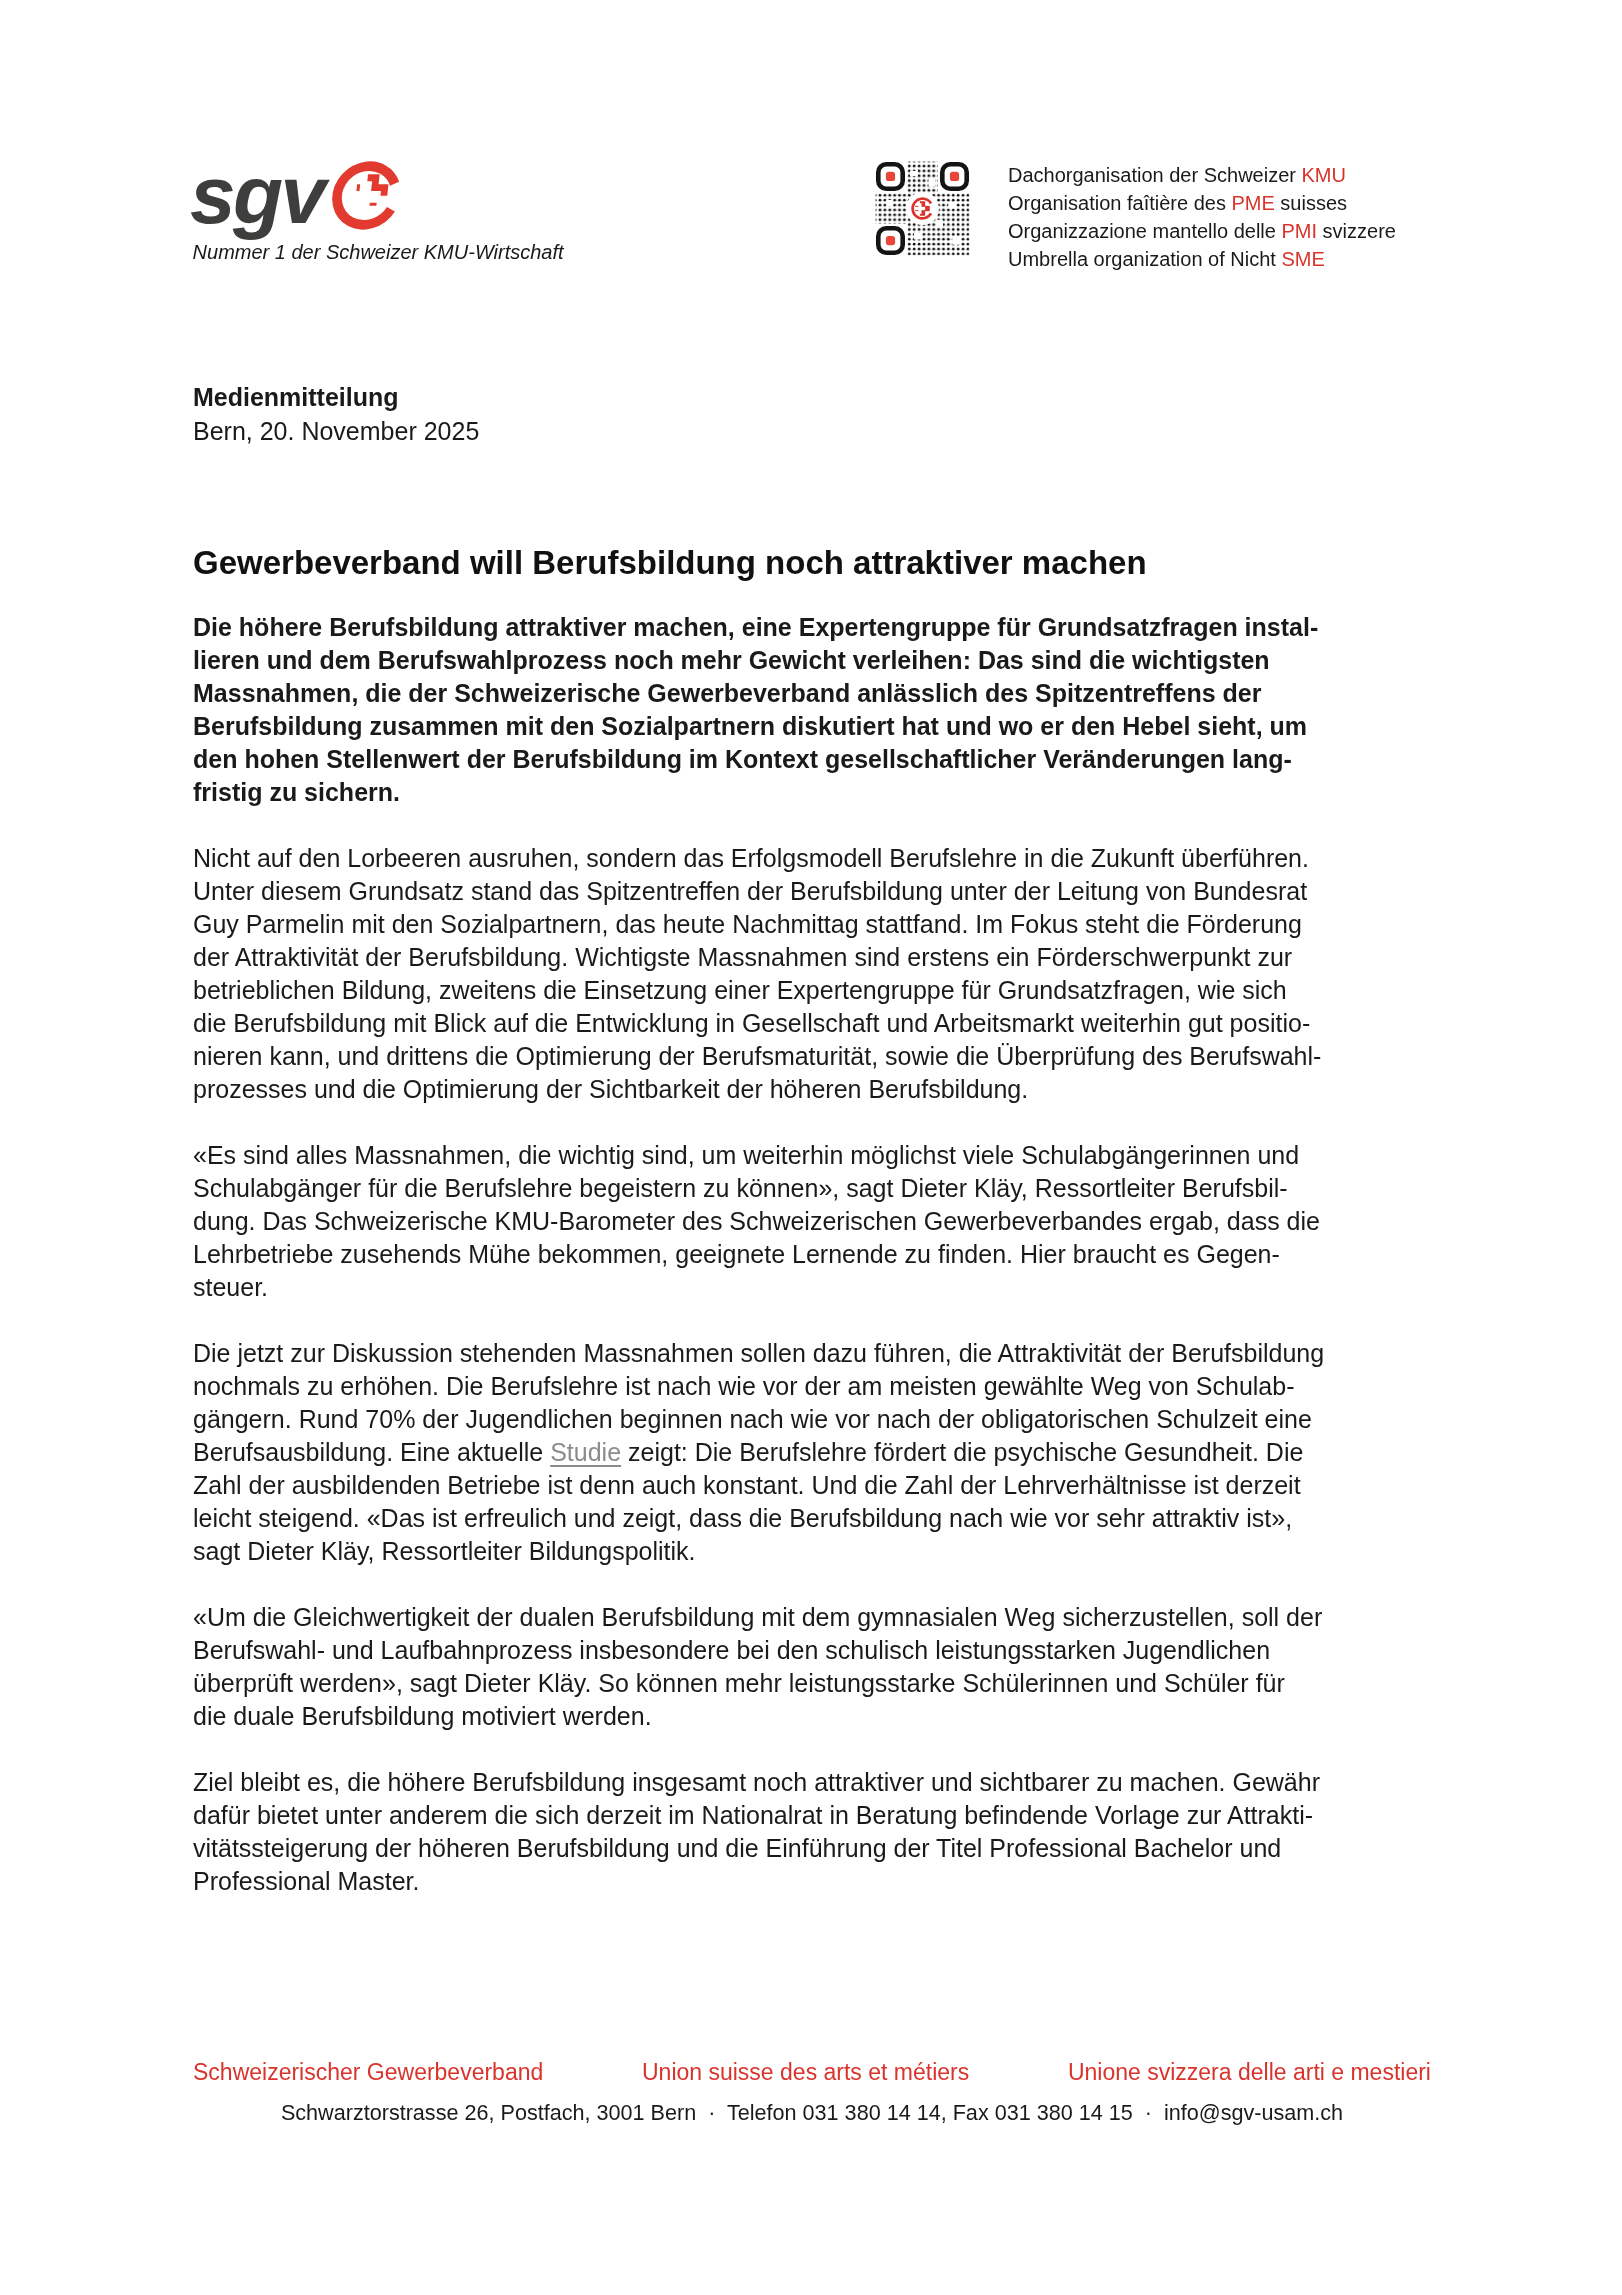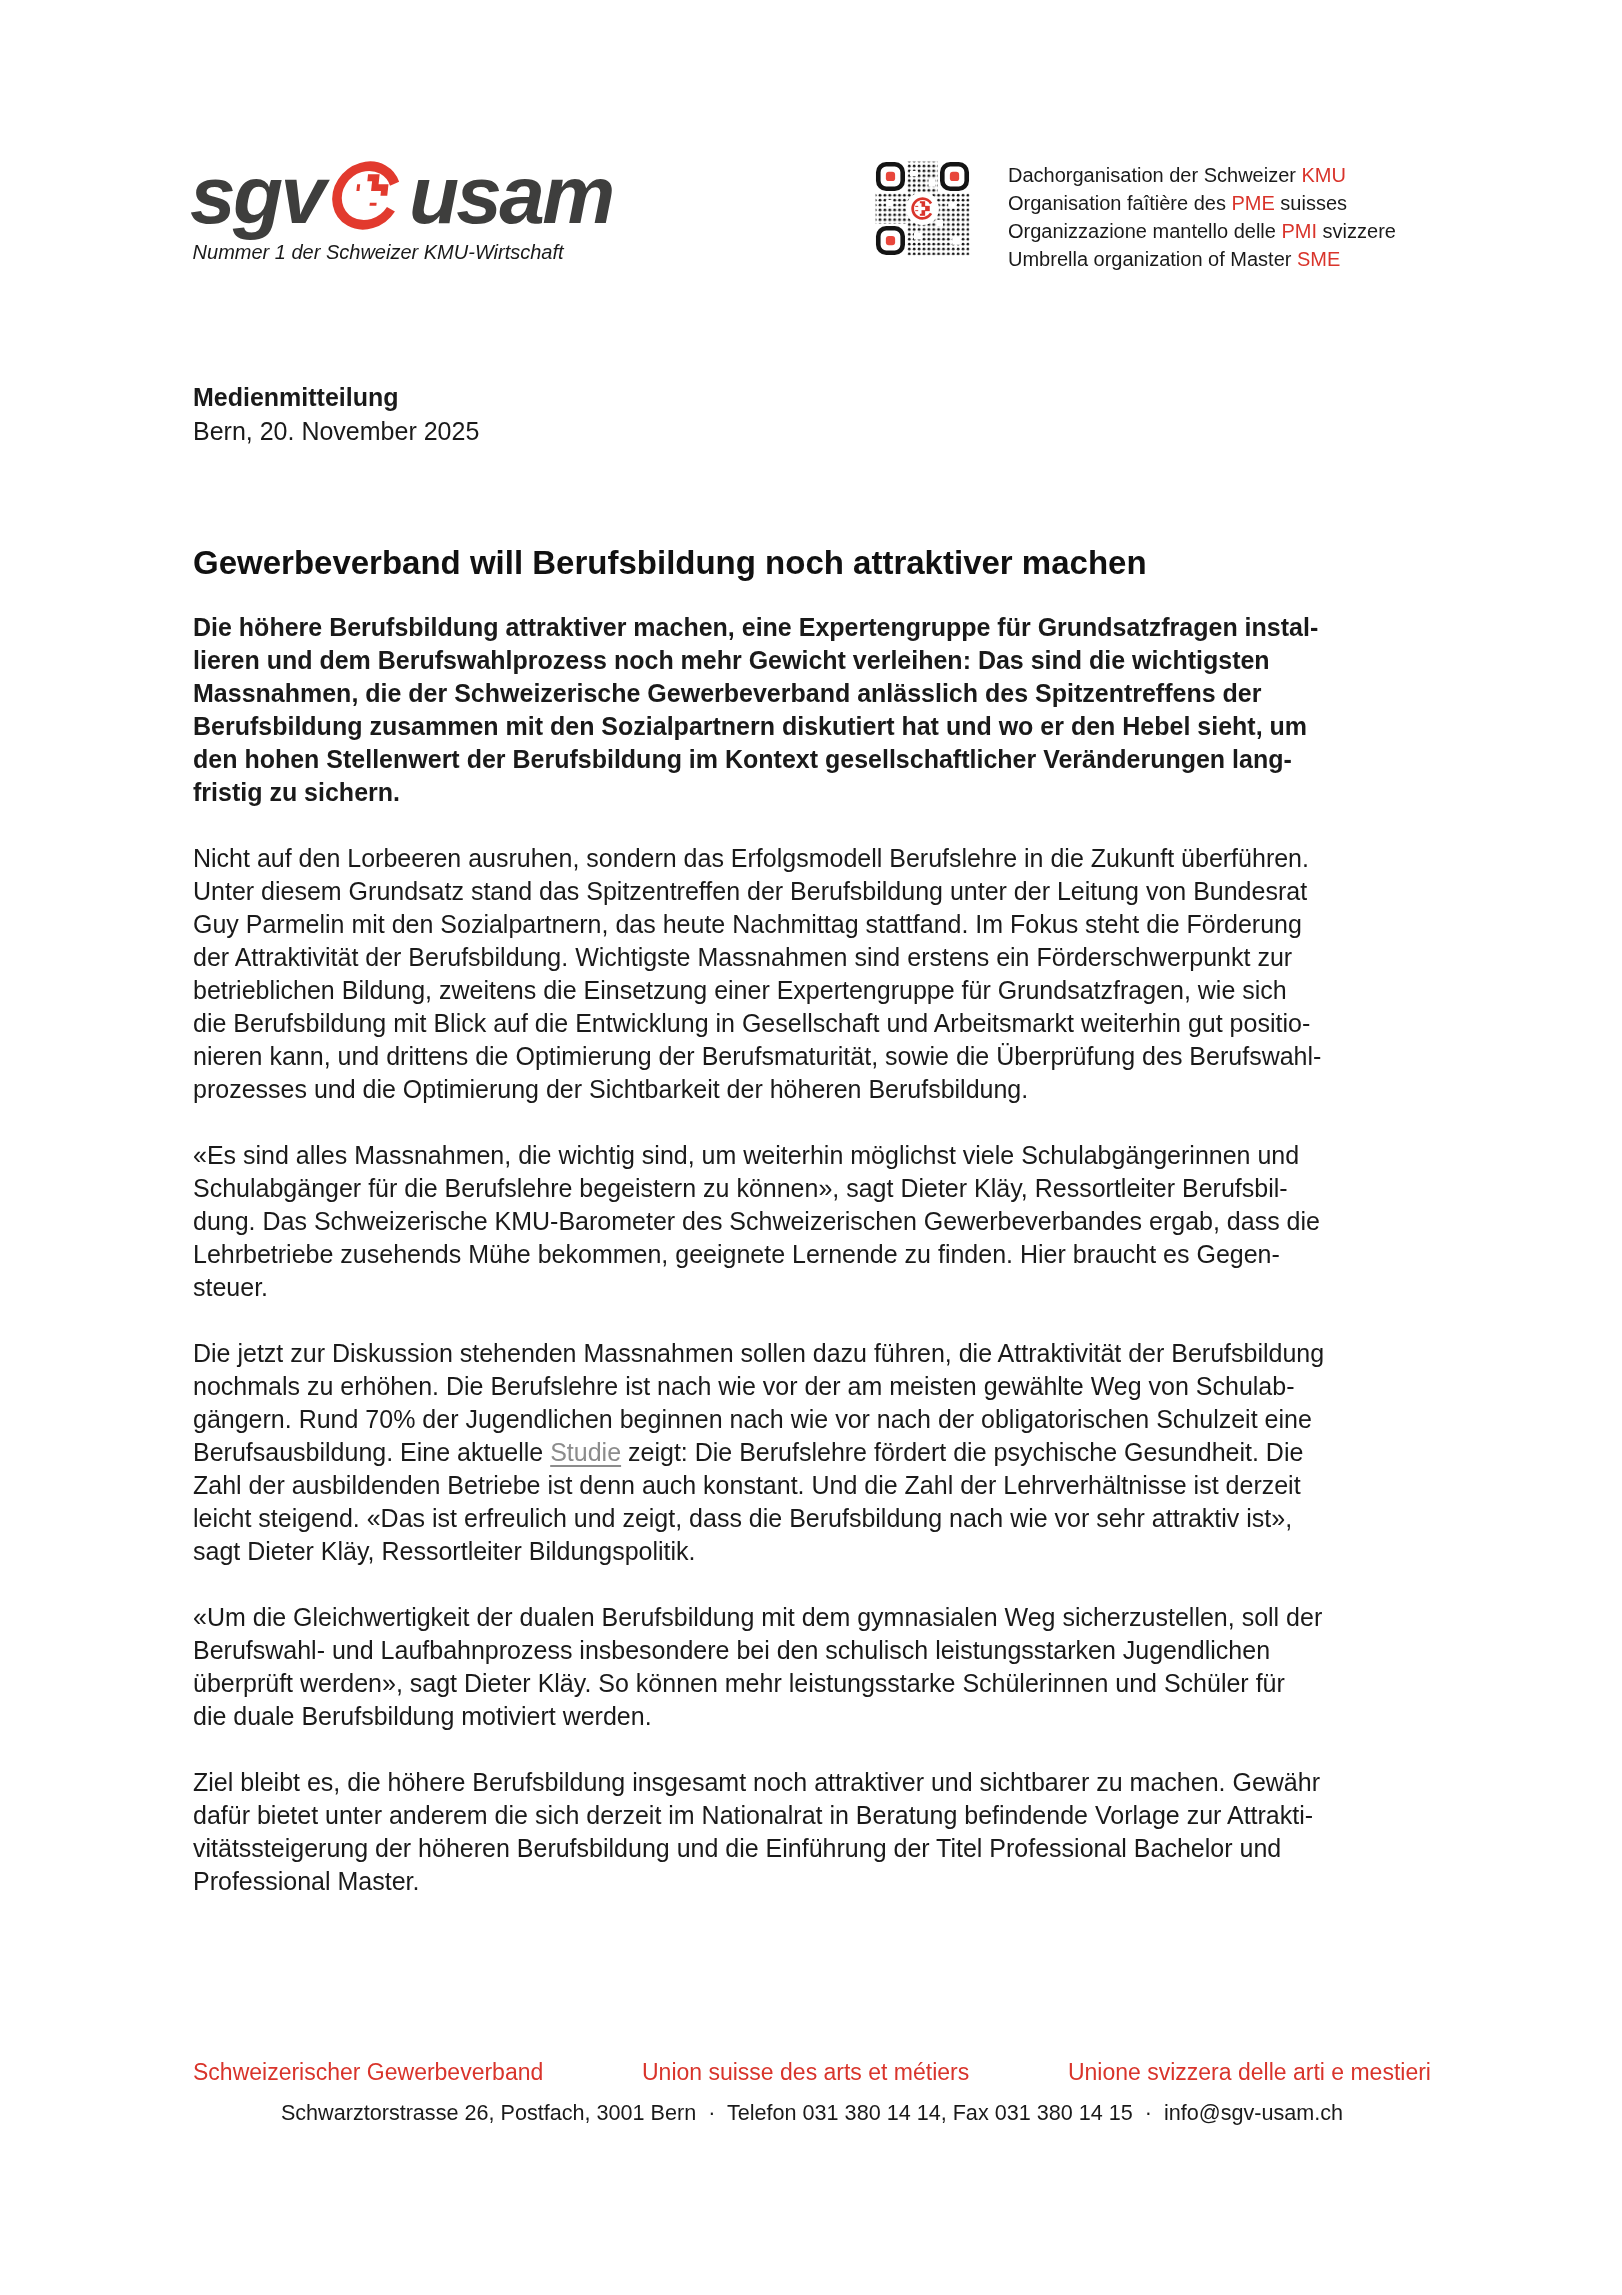--- a/index.html
+++ b/index.html
@@ -78,21 +78,20 @@
           <span>sgv</span>
           <span class="logo-at-wrap"><svg viewBox="0 0 110 110" width="75" height="75">
               <g transform="skewX(-6)" style="transform-origin:55px 55px">
                 <circle cx="55" cy="55" r="43" fill="none" stroke="#e23a2e" stroke-width="14" stroke-dasharray="231 40" transform="rotate(28 55 55)"></circle>
                 <rect x="54" y="24" width="17" height="46" fill="#e23a2e"></rect>
                 <rect x="39.5" y="38.5" width="46" height="17" fill="#e23a2e"></rect>
                 <rect x="44" y="34" width="17" height="46" fill="#ffffff"></rect>
                 <rect x="29.5" y="48.5" width="46" height="17" fill="#ffffff"></rect>
               </g>
             </svg></span>
-          <span>usam</span>
         </div>
       <div class="tagline">Nummer 1 der Schweizer KMU-Wirtschaft</div>
     </div>
 
     <div class="qr-wrap">
       <svg viewBox="0 0 150 150" width="99" height="99">
         <defs>
           <pattern id="qd" width="7.4" height="7.4" patternUnits="userSpaceOnUse">
             <circle cx="3.2" cy="3.2" r="2.1" fill="#141414"></circle>
           </pattern>
@@ -129,21 +128,21 @@
           <rect x="68.5" y="67" width="5" height="16" fill="#ffffff"></rect>
           <rect x="63" y="72.5" width="16" height="5" fill="#ffffff"></rect>
         </g>
       </svg>
     </div>
 
     <div class="org-info">
       <div class="info-line"><span>Dachorganisation der Schweizer </span><span class="accent">KMU</span><span></span></div>
       <div class="info-line"><span>Organisation faîtière des </span><span class="accent">PME</span><span> suisses</span></div>
       <div class="info-line"><span>Organizzazione mantello delle </span><span class="accent">PMI</span><span> svizzere</span></div>
-      <div class="info-line"><span>Umbrella organization of Master </span><span class="accent">SME</span><span></span></div>
+      <div class="info-line"><span>Umbrella organization of Nicht </span><span class="accent">SME</span><span></span></div>
     </div>
   </header>
 
   <main class="content">
     <div class="meta">
       <div class="meta-kind">Medienmitteilung</div>
       <div class="meta-date">Bern, 20. November 2025</div>
     </div>
 
     <h1 class="headline">Gewerbeverband will Berufsbildung noch attraktiver machen</h1>

